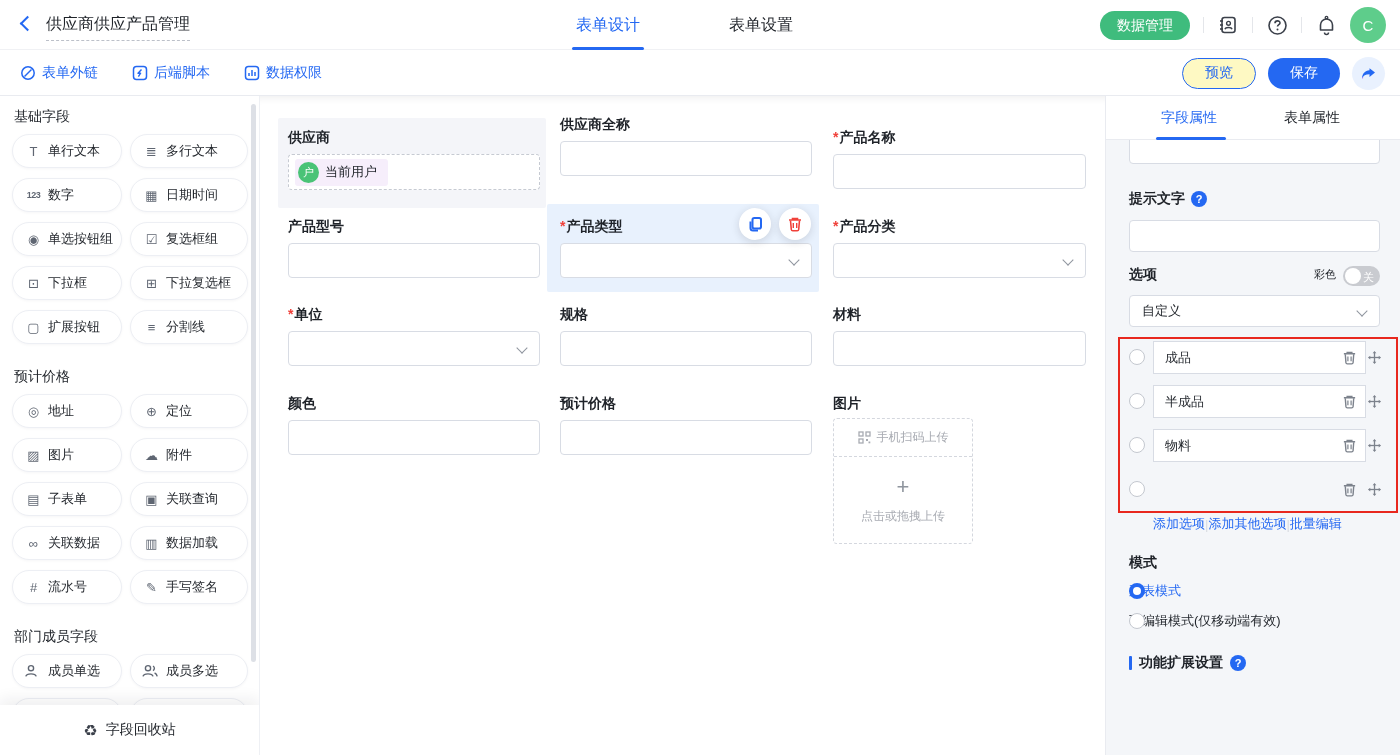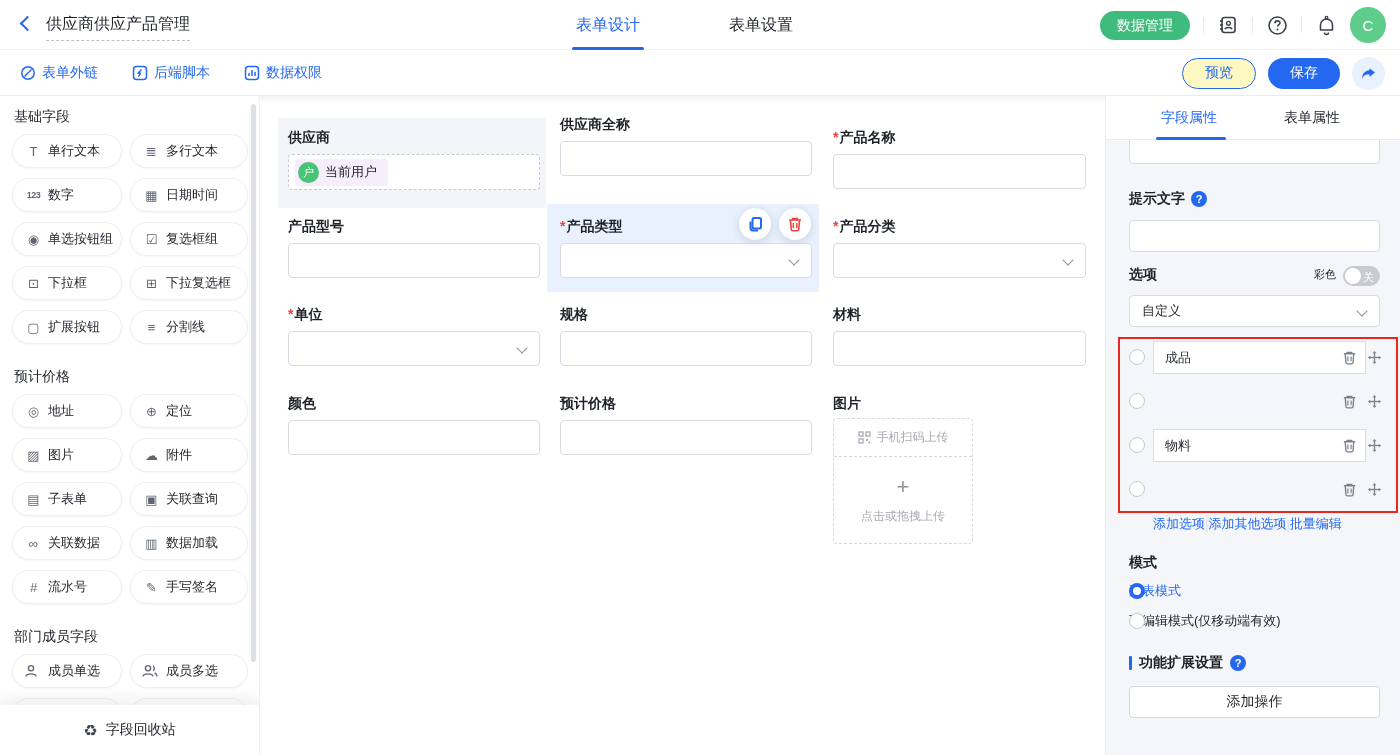--- a/index.html
+++ b/index.html
@@ -477,20 +477,21 @@
       <span class="opt-icon" style="left:261px;">
           <svg width="15" height="15" viewBox="0 0 16 16">
             <path d="M8 1 L10 3.5 H6 Z M8 15 L6 12.5 h4 Z M1 8 L3.5 6 v4 Z M15 8 L12.5 10 V6 Z" fill="#7c828c"></path>
             <line x1="8" y1="3" x2="8" y2="13" stroke="#7c828c" stroke-width="1.4"></line>
             <line x1="3" y1="8" x2="13" y2="8" stroke="#7c828c" stroke-width="1.4"></line>
           </svg>
         </span>
     </div>
     <div class="opt-row" style="top:245px;">
       <span class="radio" style="left:23px;top:8px;"></span>
+      <input class="opt-input" value="半成品" style="">
       <span class="opt-icon" style="left:236px;">
           <svg width="15" height="15" viewBox="0 0 16 16">
             <path d="M2 4 h12 M5.5 4 V2.5 h5 V4" fill="none" stroke="#7c828c" stroke-width="1.5"></path>
             <path d="M3.5 4.5 l.7 9 a1.5 1.5 0 0 0 1.5 1.3 h4.6 a1.5 1.5 0 0 0 1.5-1.3 l.7-9" fill="none" stroke="#7c828c" stroke-width="1.5"></path>
             <line x1="6.3" y1="7" x2="6.3" y2="12" stroke="#7c828c" stroke-width="1.3"></line>
             <line x1="9.7" y1="7" x2="9.7" y2="12" stroke="#7c828c" stroke-width="1.3"></line>
           </svg>
         </span>
       <span class="opt-icon" style="left:261px;">
           <svg width="15" height="15" viewBox="0 0 16 16">
@@ -556,15 +557,14 @@
     <div class="mode-row" style="left:23px;top:472px;">
       <span class="radio"></span>
       <span style="color:#1f2329;">可编辑模式(仅移动端有效)</span>
     </div>
 
     <div class="ext-head" style="left:23px;top:514px;">
       <span class="ext-bar"></span>
       <span>功能扩展设置</span>
       <span class="q-circle">?</span>
     </div>
-    <button class="add-action" style="top:546px;">添加操作</button>
   </div>
 </div>
 
 </body></html>

